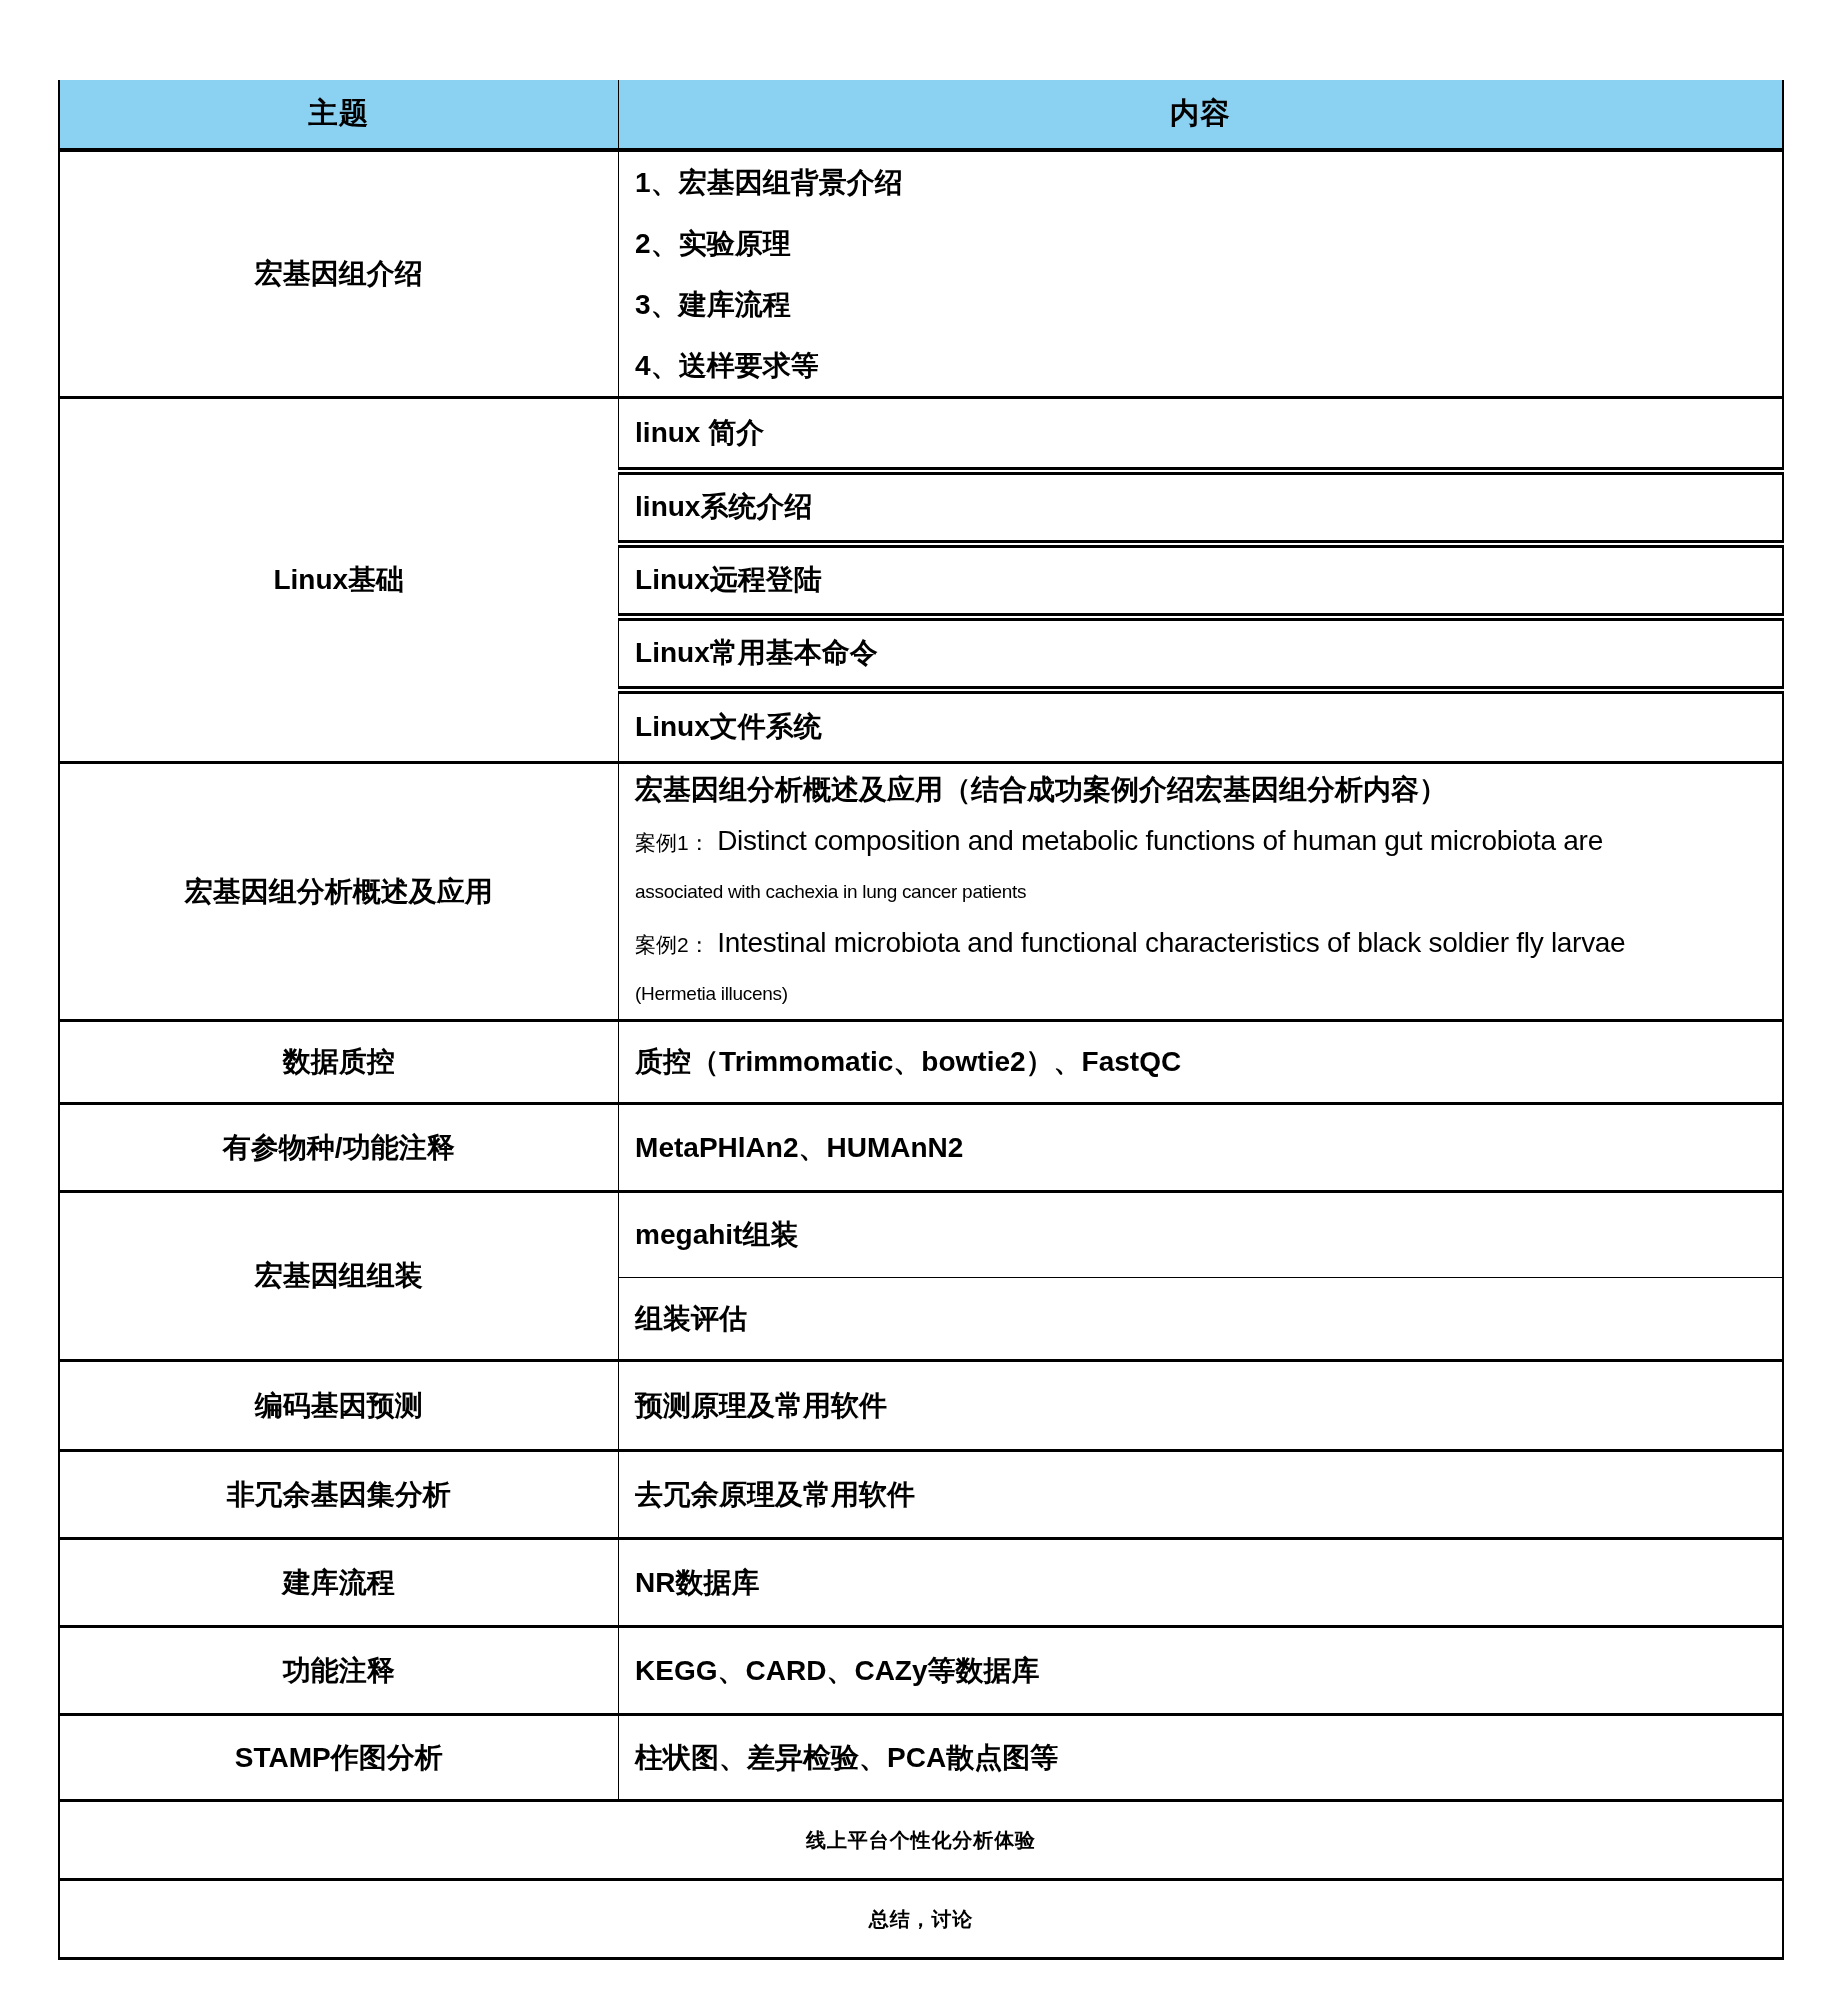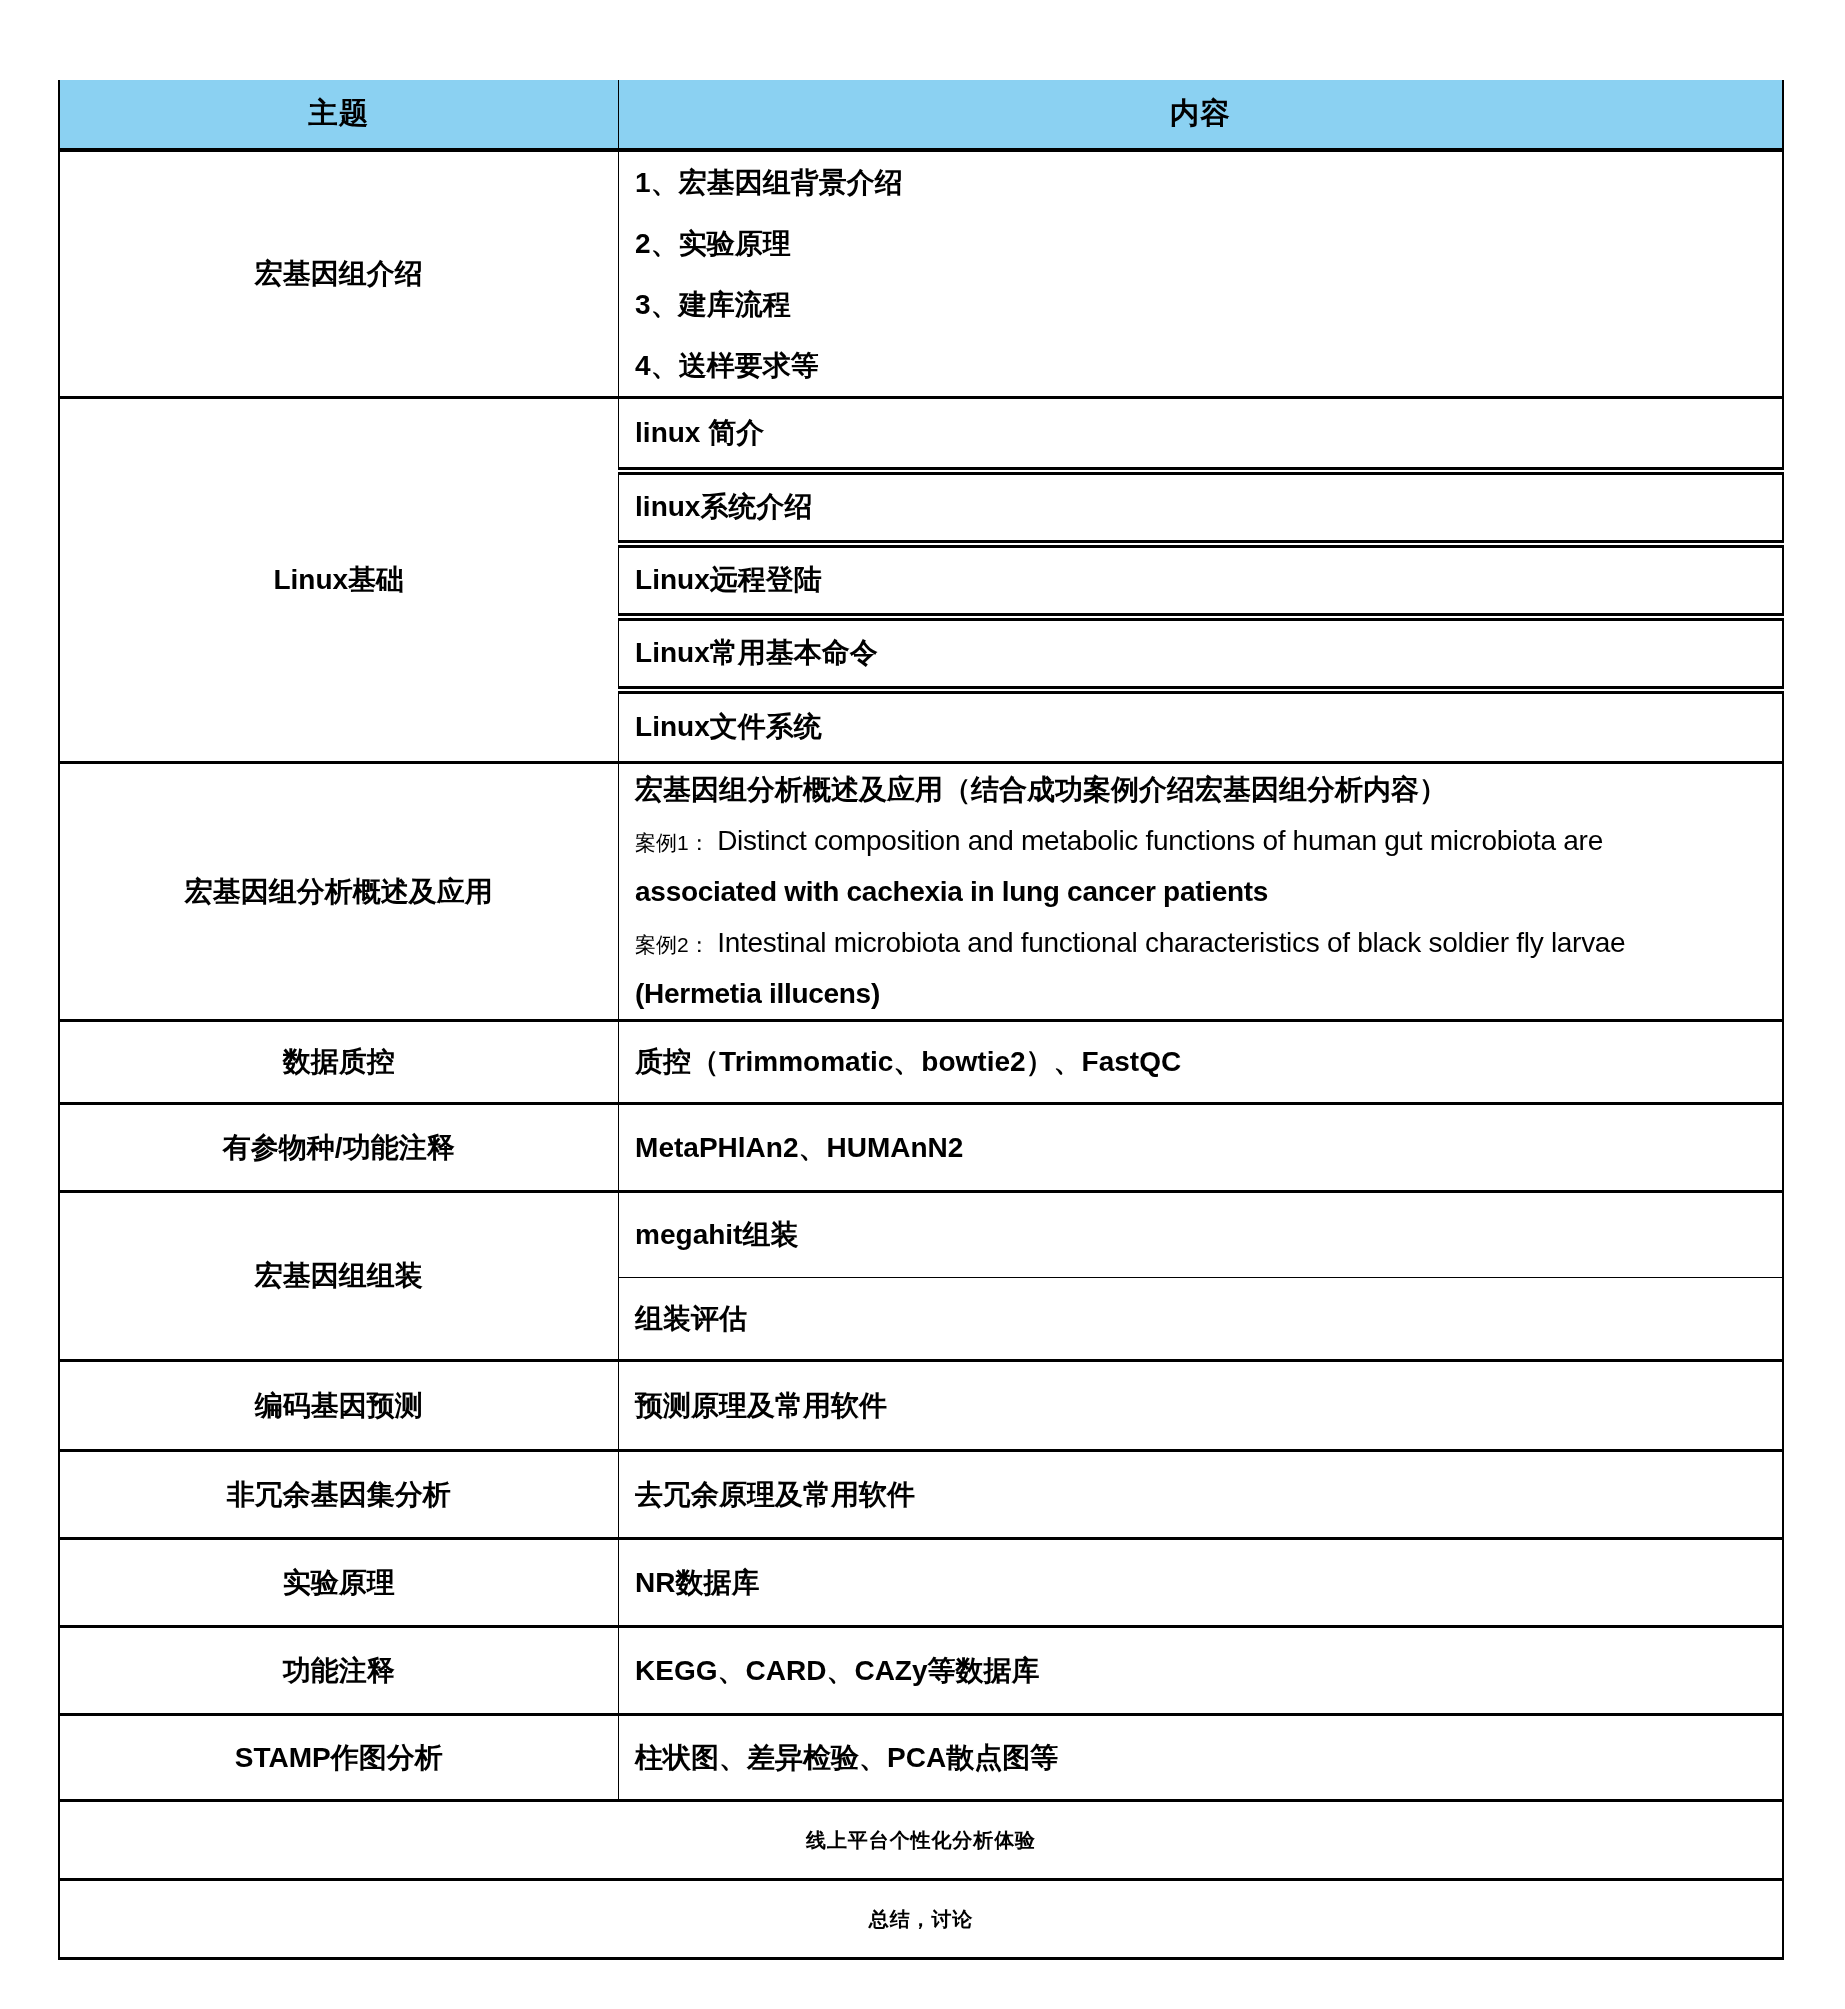--- a/index.html
+++ b/index.html
@@ -37,21 +37,21 @@
   .r-pred{height:90px;}
   .r-nr{height:88px;padding-left:48px;}
   .r-species{height:88px;}
   .r-func{height:88px;}
   .r-stamp{height:86px;}
   .r-footer{height:79px;}
   .list-line{height:61px;line-height:61px;white-space:nowrap;}
   .ov-line{height:51px;line-height:51px;white-space:nowrap;}
   .case-label{font-size:21px;font-weight:400;}
   .case-en{font-size:28px;font-weight:400;margin-left:7.4px;letter-spacing:-0.3px;}
-  .case-en-line{font-size:28px;font-weight:700;letter-spacing:-0.3px;}
+  .case-en-line{font-size:19px;font-weight:400;letter-spacing:-0.3px;}
   td.footer{text-align:center;font-weight:700;font-size:20px;letter-spacing:0.9px;}
 </style>
 </head>
 <body>
 
 <div class="table-wrap">
   <table class="schedule">
     <colgroup>
         <col class="c-topic">
         <col class="c-content">
@@ -127,21 +127,21 @@
         <td class="topic hb-major">编码基因预测</td>
         <td class="content hb-major">预测原理及常用软件</td>
       </tr>
 
       <tr class="r-nr">
         <td class="topic hb-major">非冗余基因集分析</td>
         <td class="content hb-major">去冗余原理及常用软件</td>
       </tr>
 
       <tr class="r-species">
-        <td class="topic hb-major">实验原理</td>
+        <td class="topic hb-major">建库流程</td>
         <td class="content hb-major">NR数据库</td>
       </tr>
 
       <tr class="r-func">
         <td class="topic hb-major">功能注释</td>
         <td class="content hb-major">KEGG、CARD、CAZy等数据库</td>
       </tr>
 
       <tr class="r-stamp">
         <td class="topic hb-major">STAMP作图分析</td>

